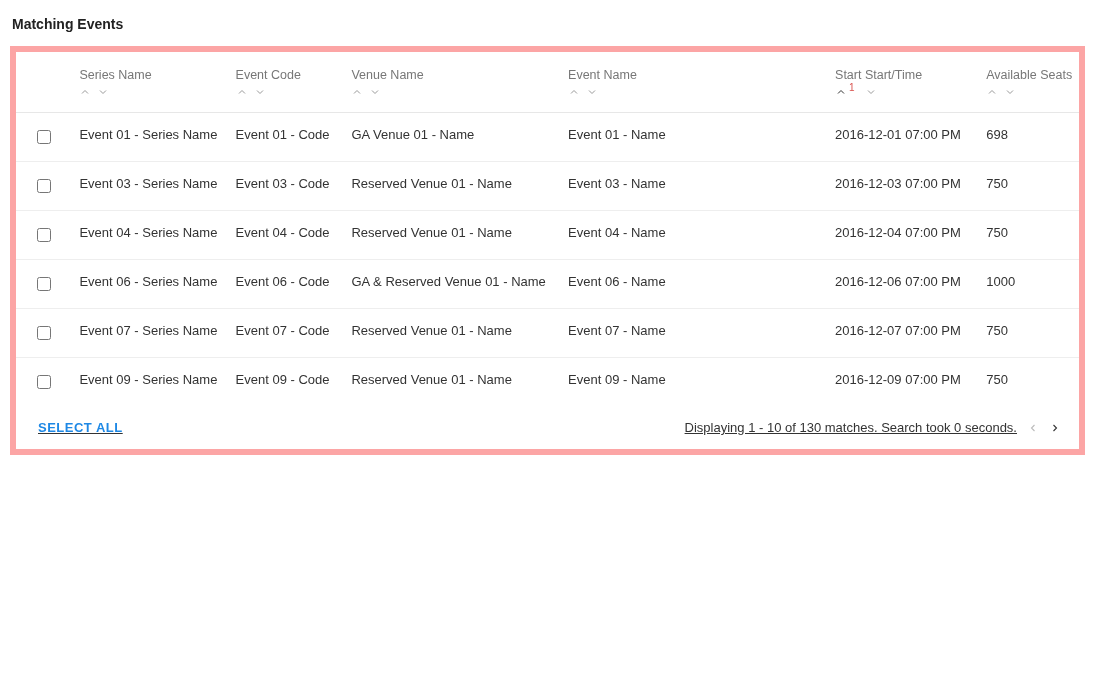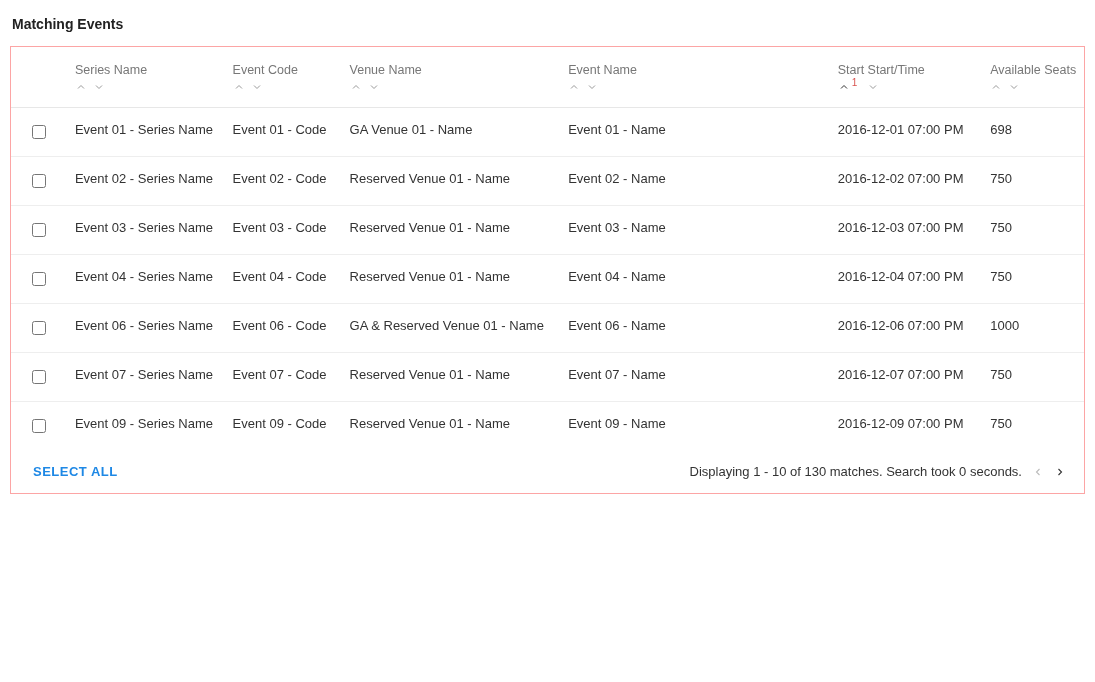--- a/index.html
+++ b/index.html
@@ -11,21 +11,21 @@
     color: #333;
     background: #fff;
   }
   .page-title {
     font-size: 14px;
     font-weight: bold;
     margin: 6px 0 14px 2px;
     color: #222;
   }
   .panel {
-    border: 1px solid #fca5a5;
+    border: 6px solid #fca5a5;
     width: 100%;
   }
   table {
     width: 100%;
     border-collapse: collapse;
     table-layout: fixed;
   }
   col.chk { width: 55px; }
   col.series { width: 155px; }
   col.code { width: 115px; }
@@ -72,20 +72,21 @@
     position: relative;
     top: -5px;
     left: -4px;
   }
   .footer {
     display: flex;
     justify-content: space-between;
     align-items: flex-start;
     padding: 14px 18px 14px 22px;
     font-size: 13px;
+    text-decoration: underline;
   }
   .select-all {
     color: #1e88e5;
     font-weight: bold;
     letter-spacing: 0.5px;
     font-size: 13px;
     cursor: pointer;
   }
   .footer-right {
     display: flex;
@@ -221,29 +222,20 @@
     </thead>
     <tbody id="rows-body">
         <tr>
           <td class="chkcell"><input type="checkbox" style=""></td>
           <td>Event 01 - Series Name</td>
           <td>Event 01 - Code</td>
           <td>GA Venue 01 - Name</td>
           <td>Event 01 - Name</td>
           <td>2016-12-01 07:00 PM</td>
           <td>698</td>
-        </tr>
-        <tr>
-          <td class="chkcell"><input type="checkbox" style=""></td>
-          <td>Event 02 - Series Name</td>
-          <td>Event 02 - Code</td>
-          <td>Reserved Venue 01 - Name</td>
-          <td>Event 02 - Name</td>
-          <td>2016-12-02 07:00 PM</td>
-          <td>750</td>
         </tr>
         <tr>
           <td class="chkcell"><input type="checkbox" style=""></td>
           <td>Event 03 - Series Name</td>
           <td>Event 03 - Code</td>
           <td>Reserved Venue 01 - Name</td>
           <td>Event 03 - Name</td>
           <td>2016-12-03 07:00 PM</td>
           <td>750</td>
         </tr>

